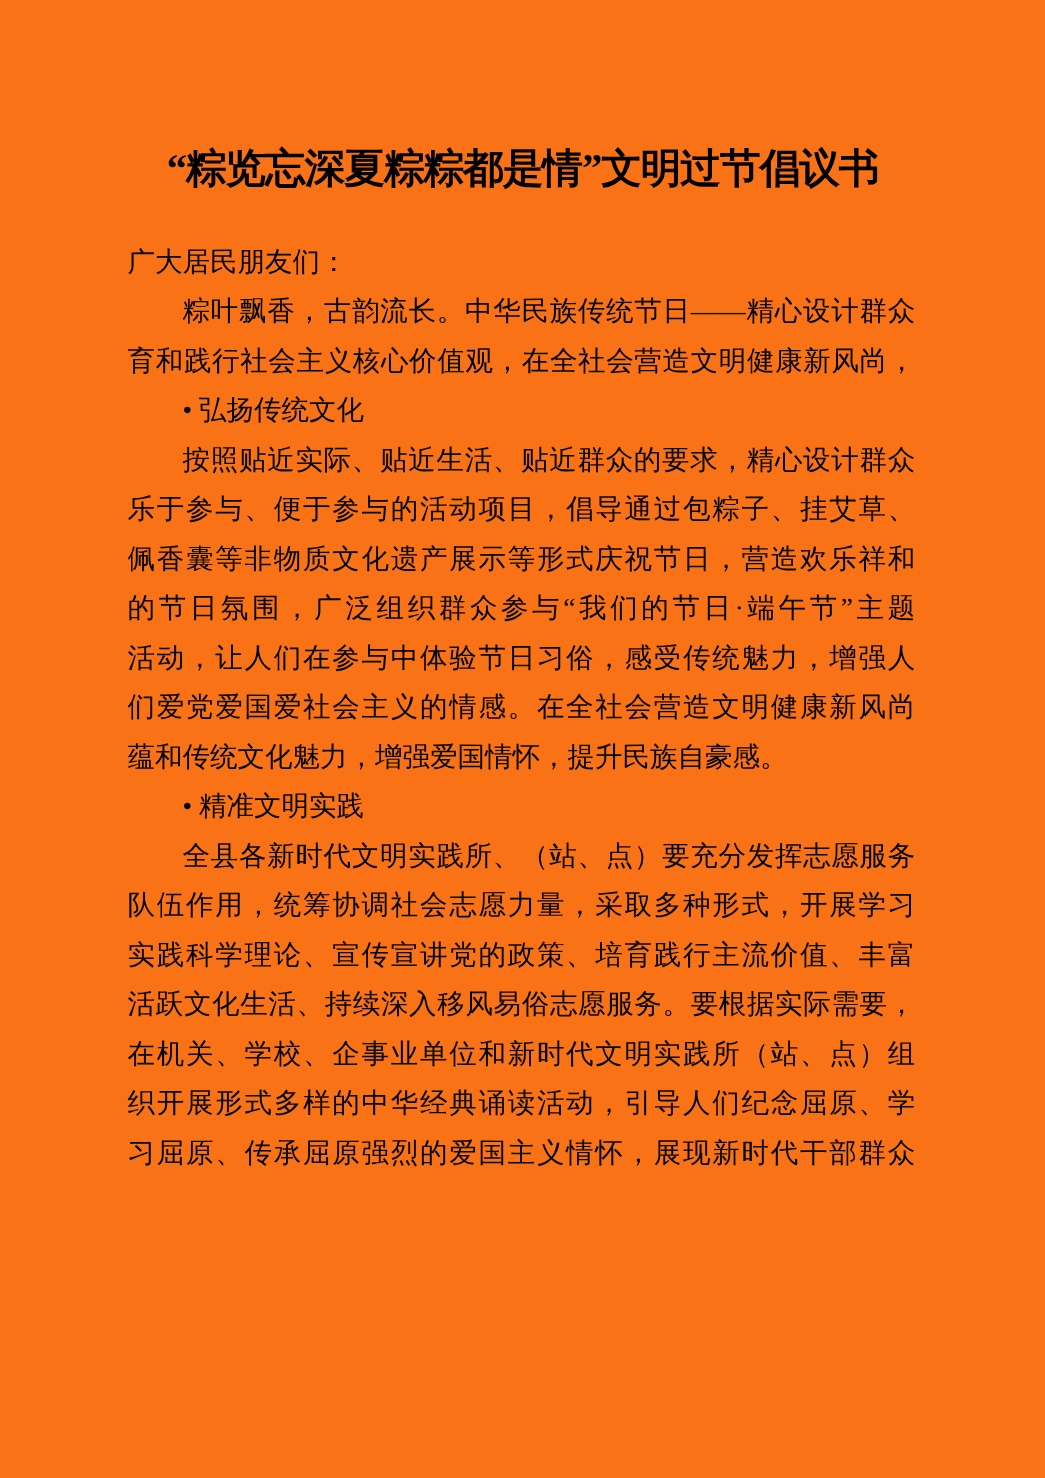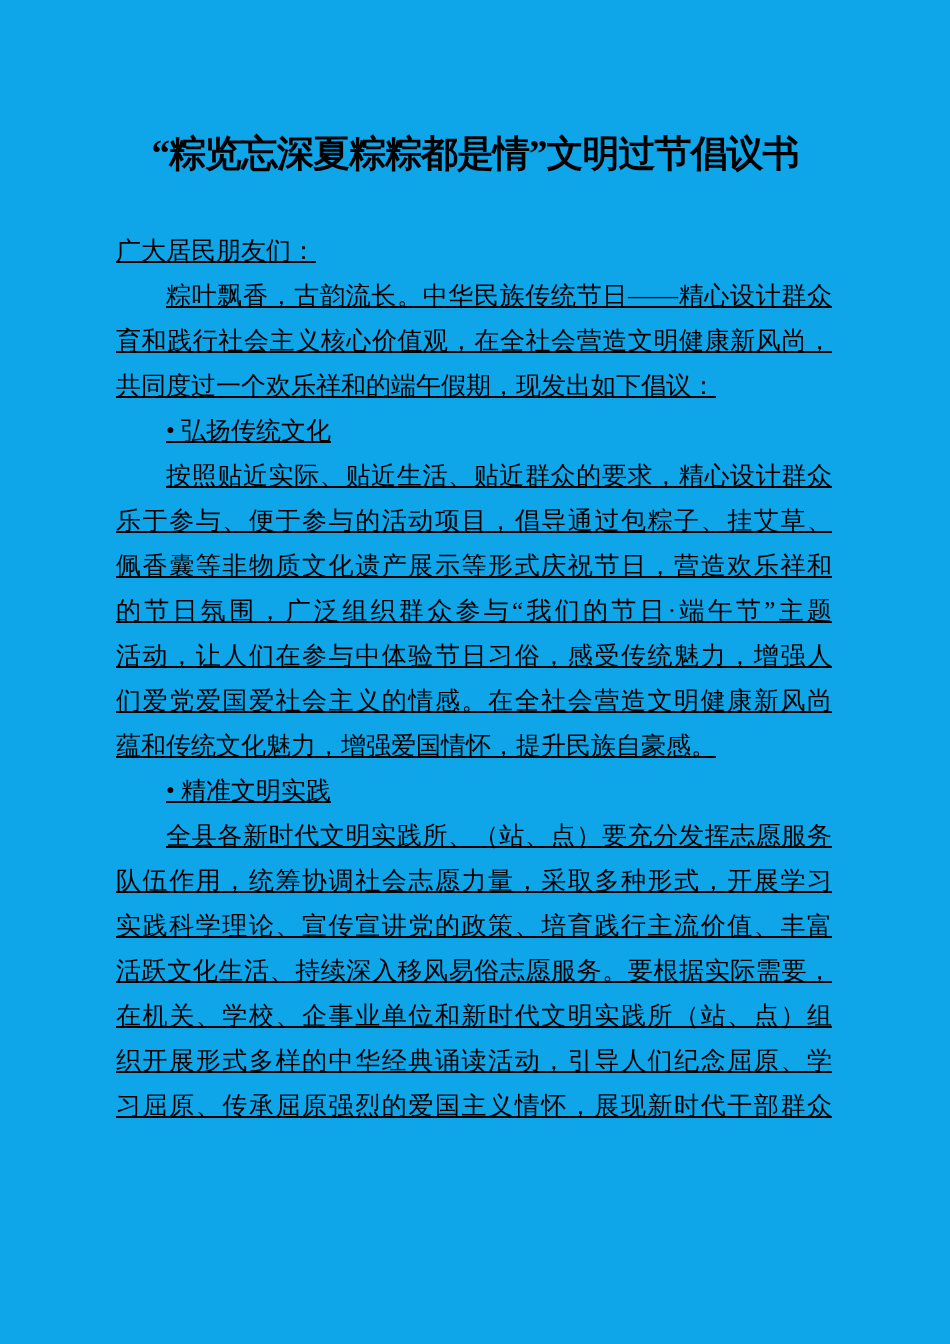--- a/index.html
+++ b/index.html
@@ -4,66 +4,64 @@
 <style>
   html, body {
     margin: 0;
     padding: 0;
     background: #ffffff;
   }
   .page {
     position: relative;
     width: 950px;
     height: 1344px;
-    background: #0ea5e9;
+    background: #f97316;
     color: #000000;
     font-family: "Liberation Serif", "DejaVu Serif", serif;
     overflow: hidden;
   }
   .doc-title {
     position: absolute;
     top: 126px;
     left: 0;
     width: 100%;
     margin: 0;
     text-align: center;
     font-size: 37px;
     line-height: 56px;
     font-weight: bold;
     letter-spacing: -1px;
     white-space: nowrap;
   }
   .doc-body {
     position: absolute;
-    top: 228px;
+    top: 216px;
     left: 116px;
     width: 716px;
     font-size: 25px;
     line-height: 45px;
-    text-decoration: underline;
   }
   .doc-line {
     height: 45px;
     overflow: hidden;
   }
   .doc-line.justify {
     text-align: justify;
     text-align-last: justify;
   }
 </style>
 </head>
 <body>
 
 <div class="page">
   <h1 class="doc-title">“粽览忘深夏粽粽都是情”文明过节倡议书</h1>
   <div class="doc-body">
       <div class="doc-line">广大居民朋友们：</div>
       <div class="doc-line justify" style="text-indent: 2em;">粽叶飘香，古韵流长。中华民族传统节日——精心设计群众</div>
       <div class="doc-line justify">育和践行社会主义核心价值观，在全社会营造文明健康新风尚，</div>
-      <div class="doc-line">共同度过一个欢乐祥和的端午假期，现发出如下倡议：</div>
       <div class="doc-line" style="text-indent: 2em;">• 弘扬传统文化</div>
       <div class="doc-line justify" style="text-indent: 2em;">按照贴近实际、贴近生活、贴近群众的要求，精心设计群众</div>
       <div class="doc-line justify">乐于参与、便于参与的活动项目，倡导通过包粽子、挂艾草、</div>
       <div class="doc-line justify">佩香囊等非物质文化遗产展示等形式庆祝节日，营造欢乐祥和</div>
       <div class="doc-line justify">的节日氛围，广泛组织群众参与“我们的节日·端午节”主题</div>
       <div class="doc-line justify">活动，让人们在参与中体验节日习俗，感受传统魅力，增强人</div>
       <div class="doc-line justify">们爱党爱国爱社会主义的情感。在全社会营造文明健康新风尚</div>
       <div class="doc-line">蕴和传统文化魅力，增强爱国情怀，提升民族自豪感。</div>
       <div class="doc-line" style="text-indent: 2em;">• 精准文明实践</div>
       <div class="doc-line justify" style="text-indent: 2em;">全县各新时代文明实践所、（站、点）要充分发挥志愿服务</div>

